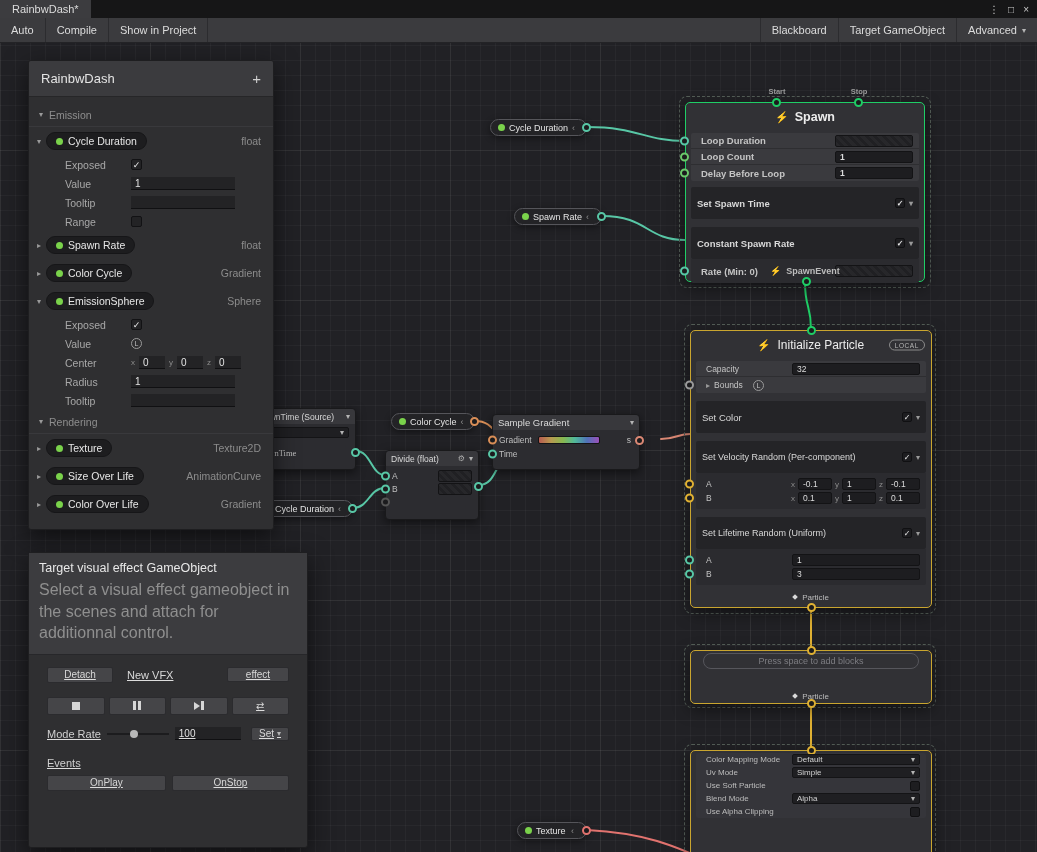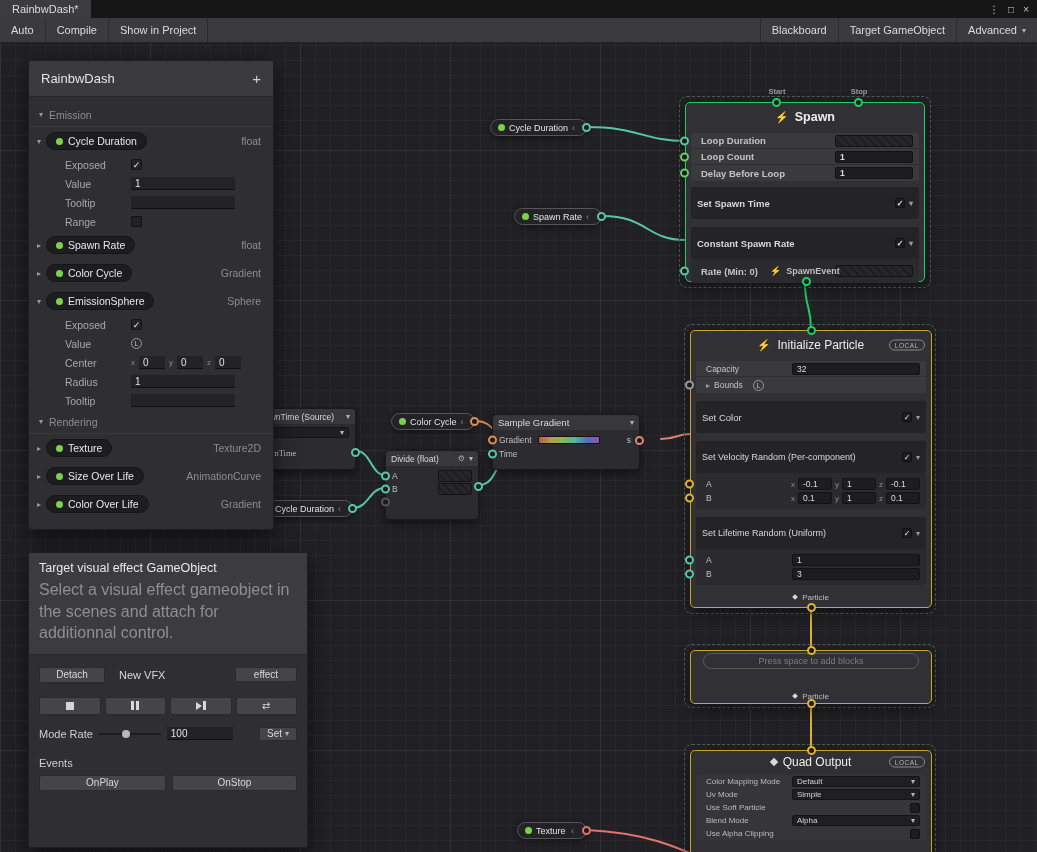--- a/index.html
+++ b/index.html
@@ -97,21 +97,21 @@
   .bb-sub { display:flex; align-items:center; height:19px; padding-left:36px; color:#a8a8a8; gap:4px; }
   .bb-sub .lbl { width:62px; flex:none; }
   .checkbox { width:11px; height:11px; background:#232325; border:1px solid #121214; border-radius:2px; color:#ececec; font-size:9px; line-height:10px; text-align:center; flex:none; }
   .bb-field { background:#232325; border-bottom:1px solid #101012; width:104px; height:13px; font-size:10px; color:#e2e2e2; padding:0 4px; display:flex; align-items:center; }
   .mini-field { width:26px; }
   
   #target-panel { left:28px; top:552px; width:280px; height:296px; }
   .tp-head { background:#3c3c3f; padding:8px 10px 10px; border-bottom:1px solid #27272a; }
   .tp-title { font-size:12.5px; color:#e8e8e8; }
   .tp-sub { font-size:16px; color:#8f8f8f; margin-top:4px; line-height:1.35; }
-  .tp-body { padding:8px 10px; }
+  .tp-body { padding:8px 18px;text-decoration:underline; }
   .btn { background:#454548; border:1px solid #2b2b2e; border-radius:2px; color:#d8d8d8; font-size:10px; display:flex; align-items:center; justify-content:center; gap:3px; }
   .tp-row1 { display:flex; align-items:center; margin-top:4px; }
   .tp-name { margin-left:14px; font-size:11px; color:#d8d8d8; }
   .tp-playrow { display:flex; align-items:center; gap:4px; margin-top:14px; }
   .tp-raterow { display:flex; align-items:center; gap:6px; margin-top:12px; font-size:11px; color:#cfcfcf; }
   .slider { position:relative; width:62px; height:10px; }
   .slider .track { position:absolute; top:4.5px; left:0; right:0; height:1.5px; background:#1c1c1e; }
   .slider .handle { position:absolute; top:1px; left:38%; width:8px; height:8px; border-radius:50%; background:#b8b8b8; }
   .icon-sq { width:8px; height:8px; background:#d6d6d6; }
   .icon-pause { display:flex; gap:2px; }
@@ -290,25 +290,20 @@
     <div class="placeholder">Press space to add blocks</div>
     <div class="ctx-footer" style="height:12px;bottom:1px;">
       <span class="diam small"></span>
       <span style="font-size:8px;">Particle</span>
     </div>
     <span class="port p-gold fport" style="left:116px;bottom:-5px;"></span>
   </div>
 
   <div class="ctx ctx-gold" style="left:690px;top:750px;width:242px;height:130px;">
     <span class="port p-gold fport" style="left:116px;top:-5px;"></span>
-    <div class="ctx-header" style="height:22px;">
-      <span class="diam"></span>
-      <span style="font-size:12px;">Quad Output</span>
-      <span class="badge">LOCAL</span>
-    </div>
     <div class="ctx-rows" style="background:#35353a;">
       <div class="qrow">
         <span>Color Mapping Mode</span>
         <span class="dd w128">
           <span>Default</span>
           <span class="caret">▾</span>
         </span>
       </div>
       <div class="qrow">
         <span>Uv Mode</span>

